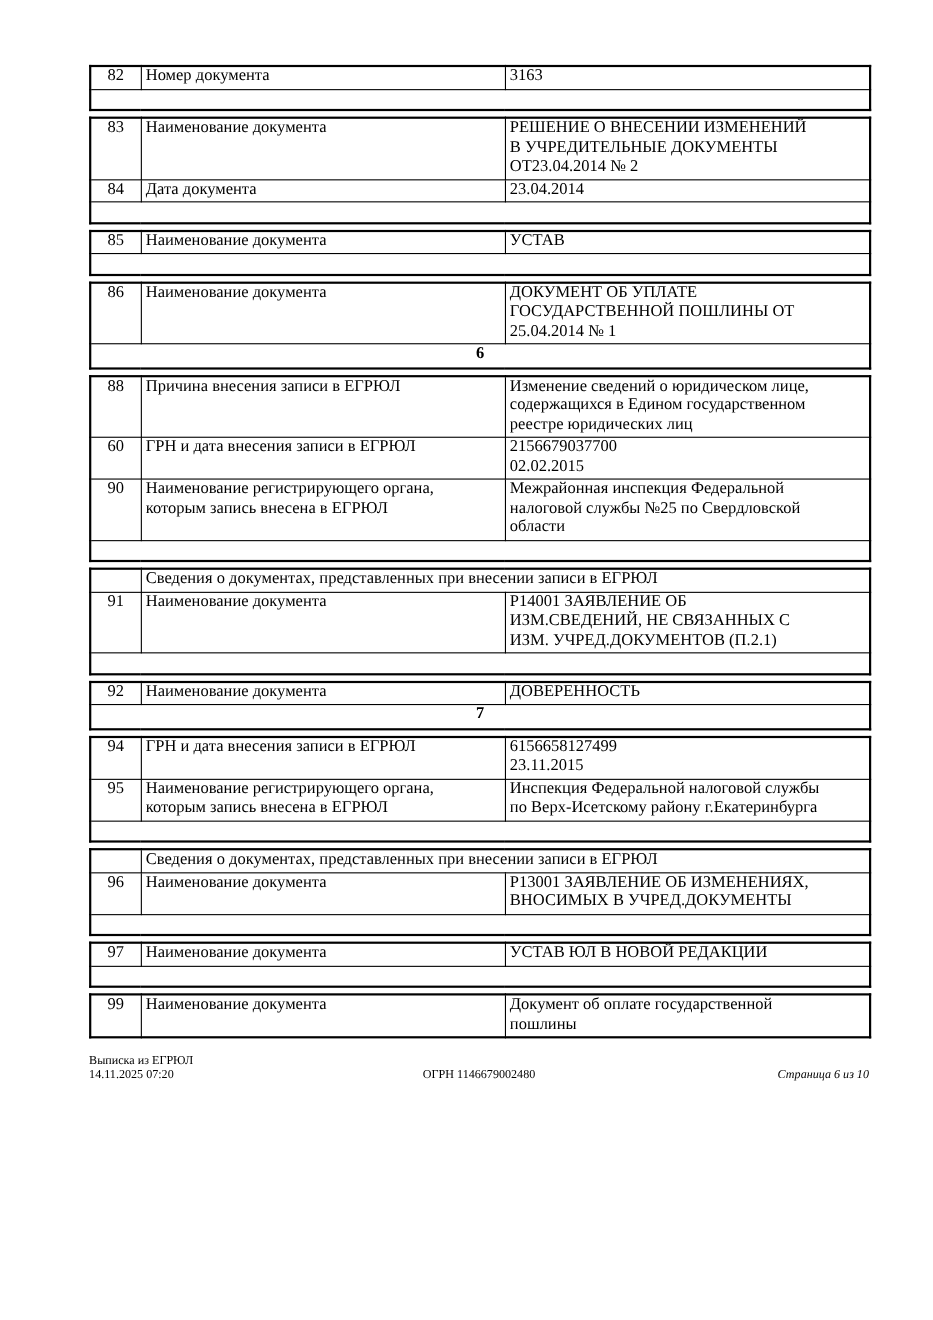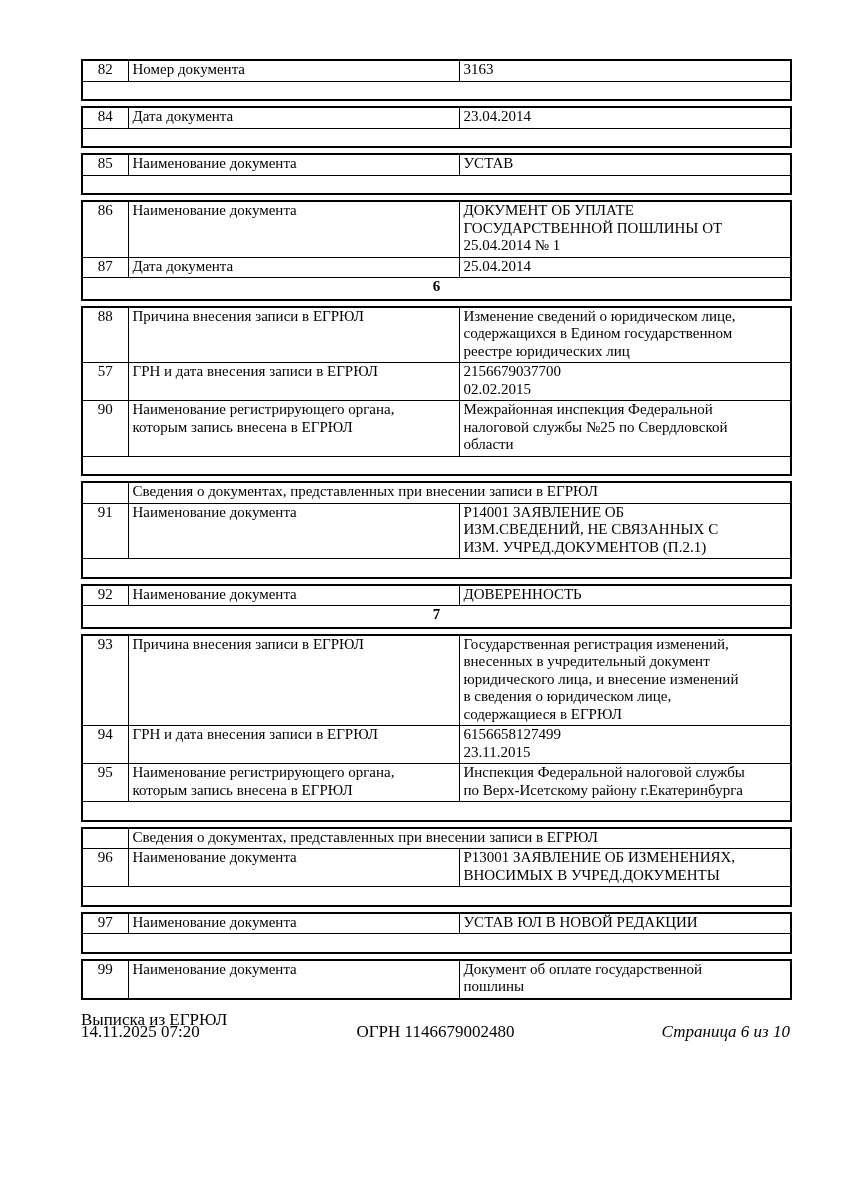--- a/index.html
+++ b/index.html
@@ -43,21 +43,21 @@
     font-weight: bold;
     height: 22px;
     line-height: 20px;
   }
   td.subheader { }
   .footer {
     width: 709px;
     margin-top: 14px;
     display: flex;
     align-items: flex-end;
-    font-size: 17px;
+    font-size: 11px;
     line-height: 12.5px;
   }
   .f-left  { flex: 1; text-align: left; }
   .f-center{ flex: 1; text-align: center; }
   .f-right { flex: 1; text-align: right; font-style: italic; }
 </style>
 </head>
 <body>
 
 <div class="doc">
@@ -81,20 +81,27 @@
         </tbody>
       </table>
       <table class="block">
         <colgroup>
           <col style="width: 46px;">
           <col style="width: 331px;">
           <col style="width: 332px;">
         </colgroup>
         <tbody>
           <tr>
+            <td class="num">83</td>
+            <td class="label">Наименование документа</td>
+            <td class="value">РЕШЕНИЕ О ВНЕСЕНИИ ИЗМЕНЕНИЙ
+В УЧРЕДИТЕЛЬНЫЕ ДОКУМЕНТЫ
+ОТ23.04.2014 № 2</td>
+          </tr>
+          <tr>
             <td class="num">84</td>
             <td class="label">Дата документа</td>
             <td class="value">23.04.2014</td>
           </tr>
           <tr>
             <td colspan="3" class="spacer"></td>
           </tr>
         </tbody>
       </table>
       <table class="block">
@@ -120,25 +127,20 @@
           <col style="width: 331px;">
           <col style="width: 332px;">
         </colgroup>
         <tbody>
           <tr>
             <td class="num">86</td>
             <td class="label">Наименование документа</td>
             <td class="value">ДОКУМЕНТ ОБ УПЛАТЕ
 ГОСУДАРСТВЕННОЙ ПОШЛИНЫ ОТ
 25.04.2014 № 1</td>
-          </tr>
-          <tr>
-            <td class="num">87</td>
-            <td class="label">Дата документа</td>
-            <td class="value">25.04.2014</td>
           </tr>
           <tr>
             <td colspan="3" class="section">6</td>
           </tr>
         </tbody>
       </table>
       <table class="block">
         <colgroup>
           <col style="width: 46px;">
           <col style="width: 331px;">
@@ -146,21 +148,21 @@
         </colgroup>
         <tbody>
           <tr>
             <td class="num">88</td>
             <td class="label">Причина внесения записи в ЕГРЮЛ</td>
             <td class="value">Изменение сведений о юридическом лице,
 содержащихся в Едином государственном
 реестре юридических лиц</td>
           </tr>
           <tr>
-            <td class="num">57</td>
+            <td class="num">60</td>
             <td class="label">ГРН и дата внесения записи в ЕГРЮЛ</td>
             <td class="value">2156679037700
 02.02.2015</td>
           </tr>
           <tr>
             <td class="num">90</td>
             <td class="label">Наименование регистрирующего органа,
 которым запись внесена в ЕГРЮЛ</td>
             <td class="value">Межрайонная инспекция Федеральной
 налоговой службы №25 по Свердловской
@@ -211,29 +213,20 @@
           </tr>
         </tbody>
       </table>
       <table class="block">
         <colgroup>
           <col style="width: 46px;">
           <col style="width: 331px;">
           <col style="width: 332px;">
         </colgroup>
         <tbody>
-          <tr>
-            <td class="num">93</td>
-            <td class="label">Причина внесения записи в ЕГРЮЛ</td>
-            <td class="value">Государственная регистрация изменений,
-внесенных в учредительный документ
-юридического лица, и внесение изменений
-в сведения о юридическом лице,
-содержащиеся в ЕГРЮЛ</td>
-          </tr>
           <tr>
             <td class="num">94</td>
             <td class="label">ГРН и дата внесения записи в ЕГРЮЛ</td>
             <td class="value">6156658127499
 23.11.2015</td>
           </tr>
           <tr>
             <td class="num">95</td>
             <td class="label">Наименование регистрирующего органа,
 которым запись внесена в ЕГРЮЛ</td>

